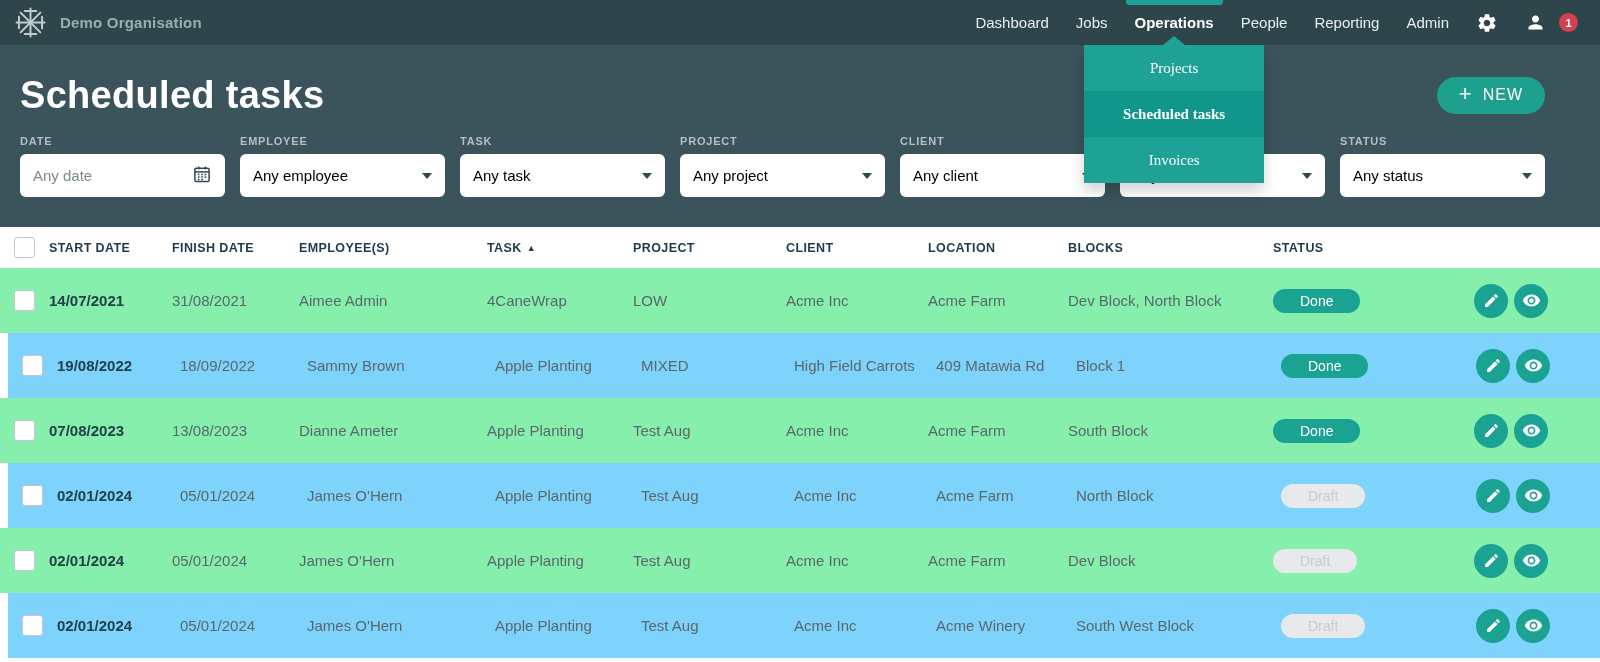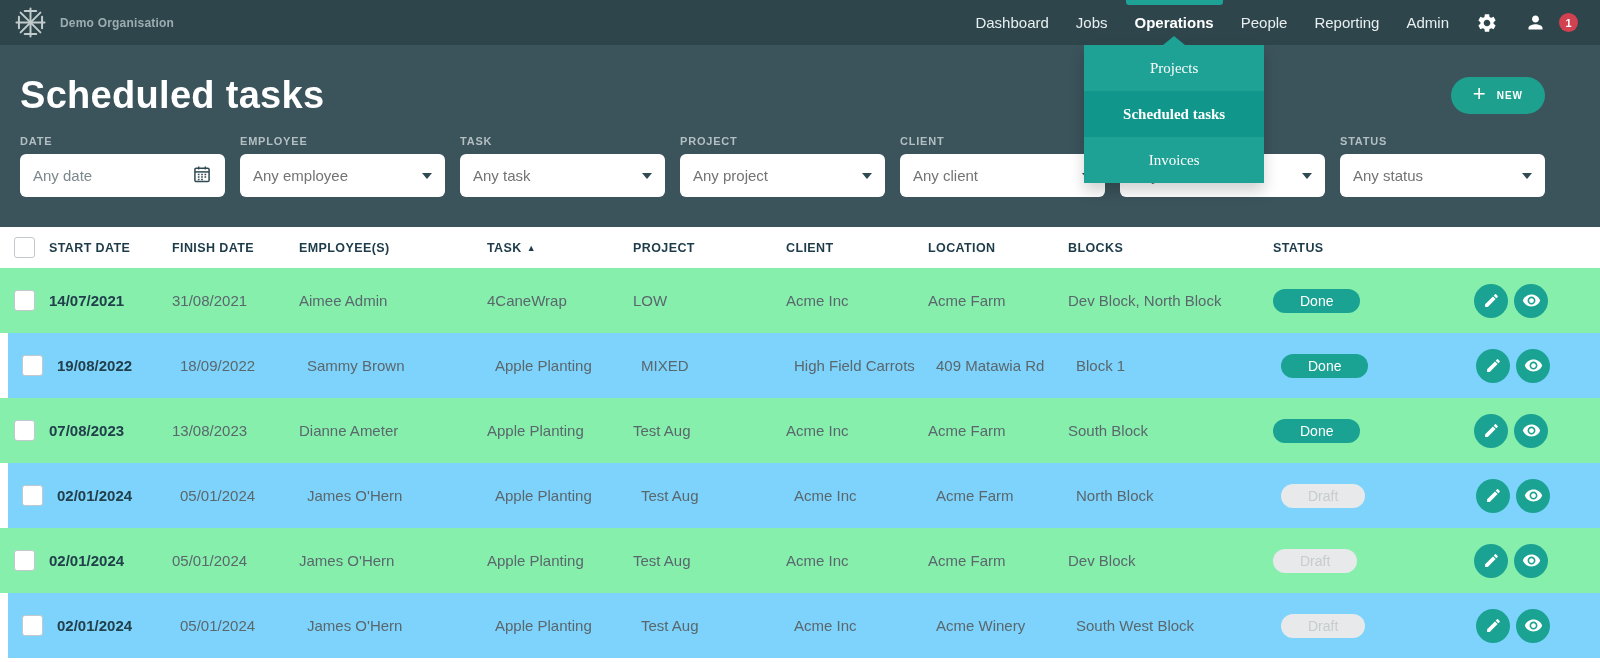--- a/index.html
+++ b/index.html
@@ -4,21 +4,21 @@
 <style>
   * { box-sizing: border-box; margin: 0; padding: 0; }
   html,body { width:1600px; height:662px; overflow:hidden; }
   body { font-family:"Liberation Sans", sans-serif; background:#fff; position:relative; }
 
   
   .navbar { height:45px; background:#2e464b; display:flex; align-items:center; justify-content:space-between;
             padding:0 22px 0 14px; position:relative; z-index:40; }
   .nav-left { display:flex; align-items:center; gap:13px; }
   .logo-icon { display:flex; align-items:center; }
-  .org-name { color:#9cadb2; font-weight:700; font-size:12px; letter-spacing:0.2px; }
+  .org-name { color:#9cadb2; font-weight:700; font-size:15px; letter-spacing:0.2px; }
   .nav-right { display:flex; align-items:center; gap:27px; height:45px; }
   .nav-item { color:#e9eff0; font-size:15px; height:45px; display:flex; align-items:center; cursor:pointer; position:relative; }
   .nav-item.active { color:#fff; font-weight:700; }
   .nav-item.active::before { content:""; position:absolute; top:0; left:-9px; right:-9px; height:5px;
             background:#1ea295; border-radius:0 0 3px 3px; }
   .nav-icon { display:flex; align-items:center; cursor:pointer; }
   .notif-badge { width:19px; height:19px; border-radius:50%; background:#d2414f; color:#fff; font-size:11px;
             font-weight:700; display:flex; align-items:center; justify-content:center; margin-left:-14px; }
 
   
@@ -30,32 +30,32 @@
             font-size:15px; cursor:pointer; font-weight:400; }
   .menu-item.active { background:#10968a; font-weight:700; }
 
   
   .page-header { height:182px; background:#3b535b; padding:18px 55px 0 20px; }
   .title-row { display:flex; justify-content:space-between; align-items:center; height:64px; }
   .page-title { color:#fff; font-size:38px; font-weight:700; letter-spacing:0.3px; }
   .new-btn { height:37px; border:none; border-radius:19px; background:#1ea08e; color:#fff; display:flex;
             align-items:center; gap:11px; padding:0 22px; cursor:pointer; font-family:inherit; }
   .new-btn .plus { font-size:22px; font-weight:400; line-height:1; margin-top:-2px; }
-  .new-btn .lbl { font-size:10px; font-weight:700; letter-spacing:1px; }
+  .new-btn .lbl { font-size:16px; font-weight:400; letter-spacing:1px; }
 
   .filters { display:flex; gap:15px; margin-top:8px; }
   .filter { width:205px; }
   .filter-label { display:block; color:#b3bfc2; font-size:11px; font-weight:700; letter-spacing:0.8px;
             margin-bottom:7px; }
   .filter-box { height:43px; background:#fff; border-radius:6px; display:flex; align-items:center;
             justify-content:space-between; padding:0 13px; cursor:pointer; }
   .filter-box input { border:none; outline:none; width:140px; font-size:15px; color:#1d4ed8;
             font-family:inherit; background:transparent; }
   .filter-box input::placeholder { color:#7b888d; opacity:1; }
-  .filter-value { font-size:15px; color:#737373; white-space:nowrap; overflow:hidden; }
+  .filter-value { font-size:15px; color:#000000; white-space:nowrap; overflow:hidden; }
   .caret { width:0; height:0; border-left:5px solid transparent; border-right:5px solid transparent;
             border-top:6px solid #2f4a52; flex:none; }
 
   
   .table-area { background:#fff; }
   .thead, .trow { display:grid; padding-left:14px;
             grid-template-columns:35px 123px 127px 188px 146px 153px 142px 140px 205px 195px 1fr;
             align-items:center; }
   .thead { height:41px; }
   .hcell { font-size:12.5px; font-weight:700; color:#1d3b49; letter-spacing:0.4px; display:flex;

